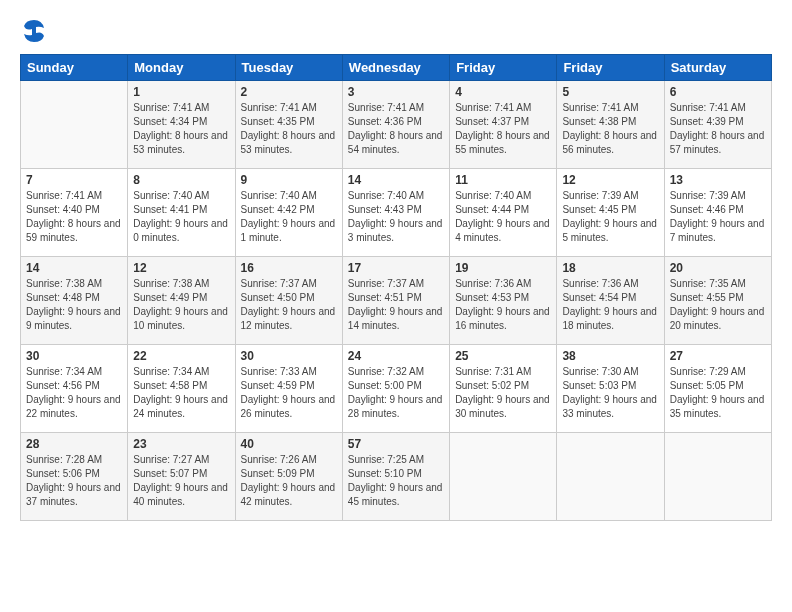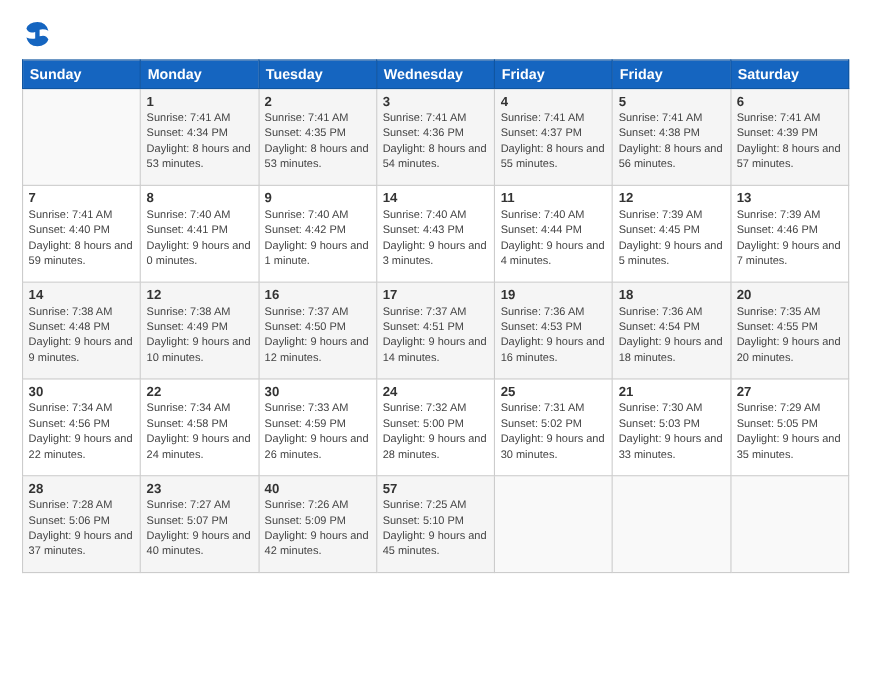--- a/index.html
+++ b/index.html
@@ -239,21 +239,21 @@
           </td>
           <td>
             <span class="day-number">24</span>
             <div class="day-info">Sunrise: 7:32 AM<br>Sunset: 5:00 PM<br>Daylight: 9 hours and 28 minutes.</div>
           </td>
           <td>
             <span class="day-number">25</span>
             <div class="day-info">Sunrise: 7:31 AM<br>Sunset: 5:02 PM<br>Daylight: 9 hours and 30 minutes.</div>
           </td>
           <td>
-            <span class="day-number">21</span>
+            <span class="day-number">38</span>
             <div class="day-info">Sunrise: 7:30 AM<br>Sunset: 5:03 PM<br>Daylight: 9 hours and 33 minutes.</div>
           </td>
           <td>
             <span class="day-number">27</span>
             <div class="day-info">Sunrise: 7:29 AM<br>Sunset: 5:05 PM<br>Daylight: 9 hours and 35 minutes.</div>
           </td>
         </tr>
         <tr>
           <td>
             <span class="day-number">28</span>

